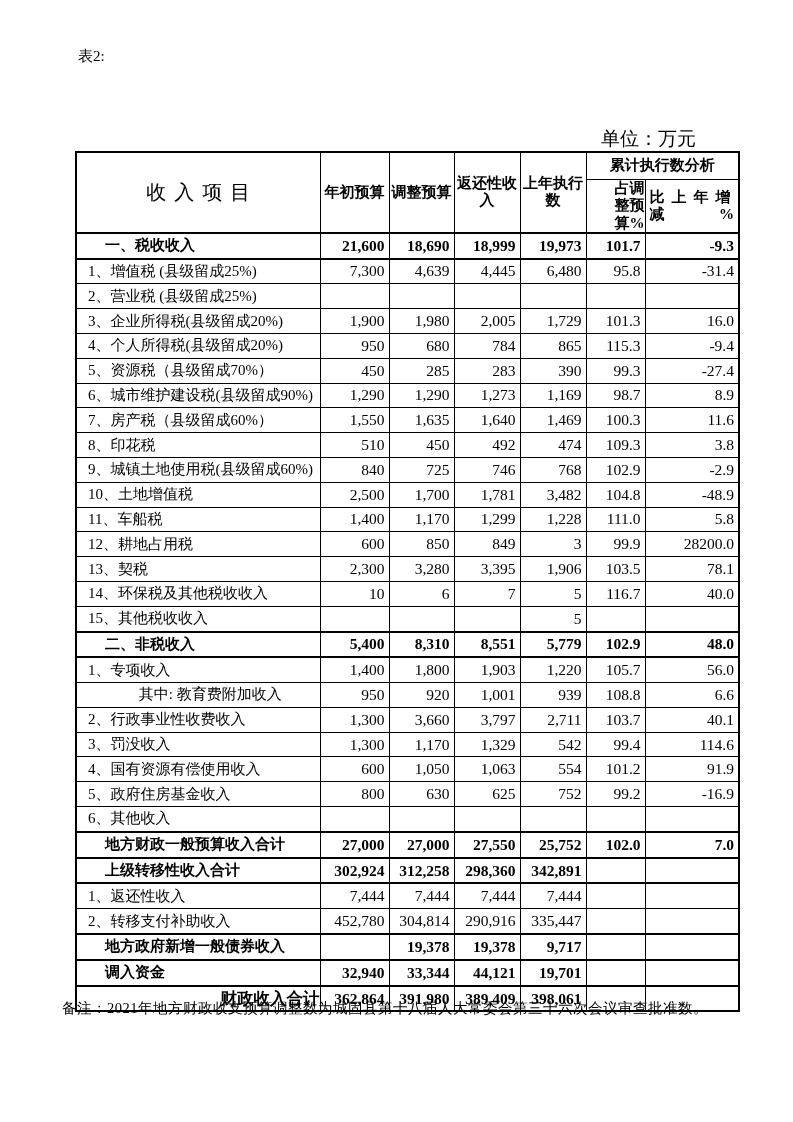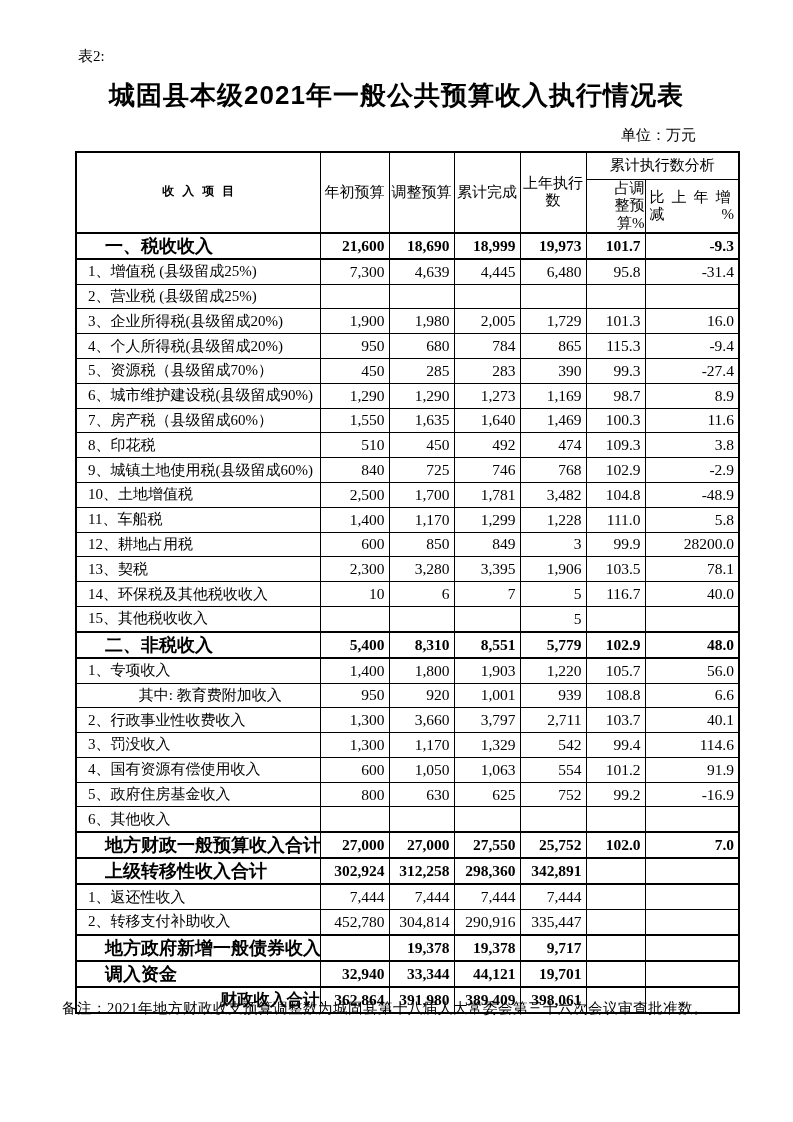--- a/index.html
+++ b/index.html
@@ -18,49 +18,49 @@
   }
   .doc-title {
     position:absolute; left:0; right:0; top:78px;
     margin:0; text-align:center;
     font-family:"Liberation Sans", sans-serif;
     font-size:26px; font-weight:bold;
     letter-spacing:1px;
   }
   .unit-note {
     position:absolute; right:97px; top:126px;
-    font-size:15px;
+    font-size:19px;
   }
   table.budget {
     position:absolute; left:75px; top:151px;
     width:663px;
     border-collapse:collapse;
     table-layout:fixed;
     border:2px solid #000;
   }
   table.budget th, table.budget td {
     border:1px solid #000;
     padding:0;
     overflow:hidden;
   }
   thead th {
-    font-weight:normal;
+    font-weight:bold;
     text-align:center;
     font-size:15px;
     line-height:1.15;
     vertical-align:middle;
   }
   thead tr.h1 th { height:26px; }
   thead tr.h2 th { height:35px; }
   thead { border-bottom:2px solid #000; }
   th.item-h {
-    font-weight:bold;
+    font-weight:normal;
     letter-spacing:8px;
     text-indent:8px;
-    font-size:12px;
+    font-size:20px;
   }
   th.pct-h, th.yoy-h { vertical-align:middle; }
   th.pct-h div { text-align:right; padding-left:17px; }
   .yoy-l1 {
     display:flex; justify-content:space-between;
     padding:0 4px;
   }
   .yoy-l2 {
     display:flex; justify-content:space-between;
     padding:0 4px;
@@ -73,55 +73,54 @@
   }
   tbody td.label { text-align:left; padding-left:4px; }
   tbody td.num   { text-align:right; padding-right:4px; font-size:15.5px; }
   tr.item td.label { padding-left:11px; }
   tr.sub  td.label { padding-left:24px;text-align:center; }
   tr.section td {
     font-weight:bold;
     border-top:2px solid #000;
     border-bottom:2px solid #000;
   }
-  tr.section td.label { font-family:"Liberation Sans", sans-serif; font-size:18px;padding-left:28px; }
+  tr.section td.label { font-family:"Liberation Sans", sans-serif; font-size:15px;padding-left:28px; }
   tr.center td.label { text-align:right; padding-left:0; font-size:16.5px; }
   .footnote {
     position:absolute; left:62px; top:999px;
     font-size:14.5px;
     letter-spacing:0.5px;
   }
 </style>
 </head>
 <body>
 
 <div class="page">
 
   <div class="table-label">表2:</div>
 
-  <h1 class="doc-title">城固县本级2021年一般公共预算收入执行情况表</h1>
 
   <div class="unit-note">单位：万元</div>
 
   <table class="budget">
     <colgroup>
       <col style="width:244px">
       <col style="width:69px">
       <col style="width:65px">
       <col style="width:66px">
       <col style="width:66px">
       <col style="width:59px">
       <col style="width:94px">
     </colgroup>
     <thead>
       <tr class="h1">
         <th rowspan="2" class="item-h">收入项目</th>
         <th rowspan="2">年初预算</th>
         <th rowspan="2">调整预算</th>
-        <th rowspan="2">累计完成</th>
+        <th rowspan="2">返还性收入</th>
         <th rowspan="2">上年执行数</th>
         <th colspan="2">累计执行数分析</th>
       </tr>
       <tr class="h2">
         <th class="pct-h">
           <div>占调整预</div>
           <div>算%</div>
         </th>
         <th class="yoy-h">
           <div class="yoy-l1">

